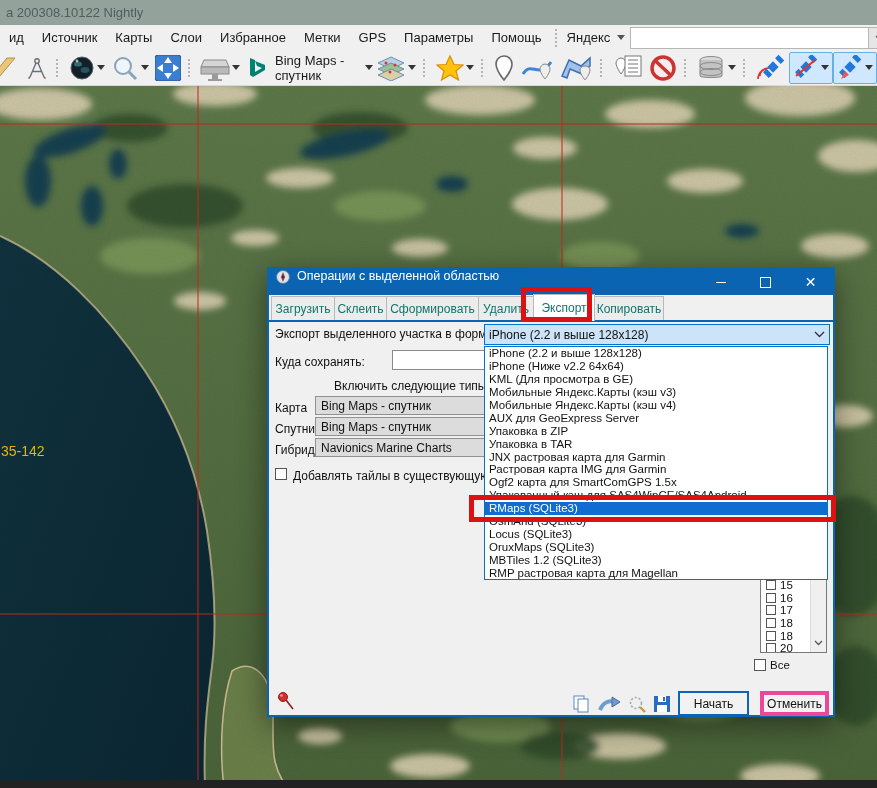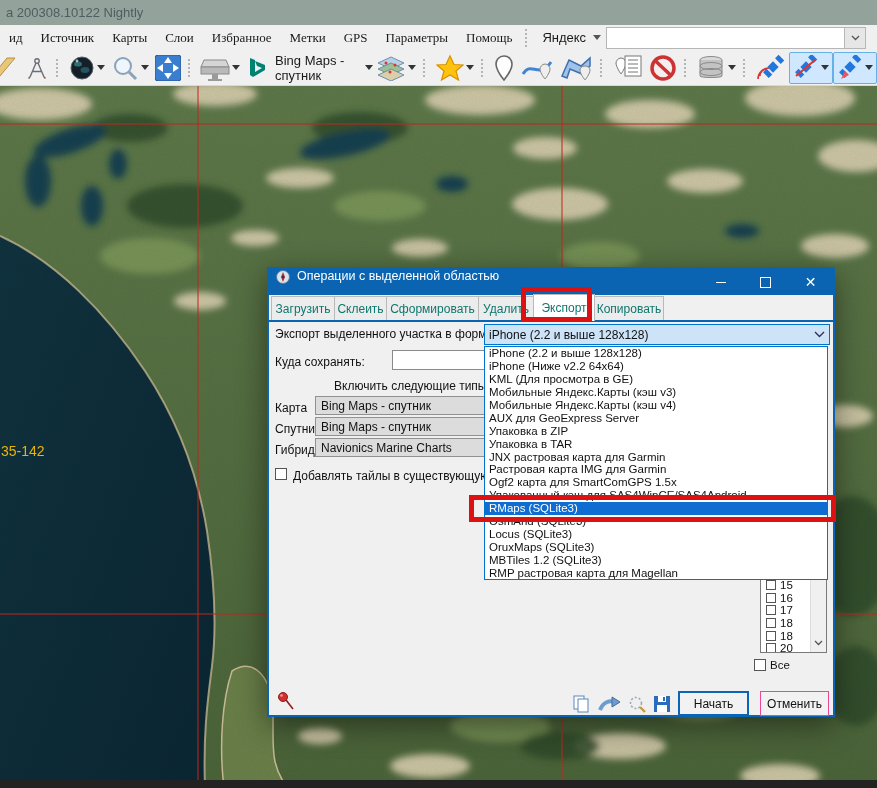--- a/index.html
+++ b/index.html
@@ -3,21 +3,21 @@
 <meta charset="utf-8">
 <style>
   html,body{margin:0;padding:0;background:#222;}
   #app{position:relative;width:877px;height:780px;overflow:hidden;
        font-family:"Liberation Sans","DejaVu Sans",sans-serif;background:#0c2d3a;}
   
   .titlebar{position:absolute;left:0;top:0;width:877px;height:25px;background:#93a29b;
             color:#4e5d60;font-size:13px;line-height:25px;padding-left:6px;box-sizing:border-box;}
   .menubar{position:absolute;left:0;top:25px;width:877px;height:25px;background:#f0f0f0;
            display:flex;align-items:center;font-size:13px;color:#1a1a1a;}
-  .menubar .mi{padding:0 9px;cursor:default;font-family:Liberation Serif, serif;}
+  .menubar .mi{padding:0 9px;cursor:default;}
   .grip{width:5px;height:18px;margin:0 4px;border-left:2px dotted #b5b5b5;}
   .yx{display:flex;align-items:center;gap:5px;padding:0 6px;}
   .searchbox{width:258px;height:20px;background:#fff;border:1px solid #b6b6b6;display:flex;}
   .searchbox .fld{flex:1;border:0;outline:none;font-size:12px;padding:0 4px;background:#fff;}
   .searchbox .dd{width:20px;background:#e6e6e6;border-left:1px solid #b6b6b6;display:flex;align-items:center;justify-content:center;}
   .toolbar{position:absolute;left:0;top:50px;width:877px;height:36px;background:#f0f0f0;
            display:flex;align-items:center;border-bottom:1px solid #d8d8d8;box-sizing:border-box;}
   .tbtn{display:flex;align-items:center;justify-content:center;height:30px;padding:0 3px;}
   .caret{width:0;height:0;border-left:4px solid transparent;border-right:4px solid transparent;border-top:5px solid #333;margin-left:2px;}
   .maplabel{font-size:13px;color:#1a1a1a;padding:0 4px;}
@@ -52,21 +52,21 @@
   .dd-item{flex:1;display:flex;align-items:center;padding:0 4px;font-size:11.5px;color:#111;white-space:nowrap;overflow:hidden;}
   .dd-item.sel{background:#0f6cd1;color:#fff;}
   .zoombox{position:absolute;left:491px;top:193px;width:67px;height:191px;background:#fff;border:1px solid #7a7a7a;
            box-sizing:border-box;z-index:1;overflow:hidden;}
   .zrows{position:absolute;left:5px;top:116px;right:16px;}
   .zrow{height:12.6px;display:flex;align-items:center;gap:4px;font-size:11.5px;color:#111;}
   .zrow .cb{width:10px;height:10px;}
   .zsb{position:absolute;right:0;top:0;bottom:0;width:15px;background:#f0f0f0;border-left:1px solid #dcdcdc;}
   .zsb .arr{position:absolute;left:1px;bottom:2px;width:13px;height:14px;display:flex;align-items:center;justify-content:center;}
   .allrow{position:absolute;left:485px;top:390px;display:flex;align-items:center;gap:4px;font-size:11.5px;color:#111;}
-  .btn{position:absolute;height:25px;background:#f2f2f2;border:1px solid #ec4899;box-sizing:border-box;
+  .btn{position:absolute;height:25px;background:#f2f2f2;border:4px solid #ec4899;box-sizing:border-box;
        font-size:12px;color:#111;display:flex;align-items:center;justify-content:center;}
   .btn.primary{border:2px solid #0b64b4;}
   .dicons{position:absolute;top:426px;display:flex;gap:8px;align-items:center;}
   
   .annot{position:absolute;border:5px solid #dd1111;z-index:50;box-sizing:border-box;}
   .a-tab{left:521px;top:287px;width:71px;height:35px;}
   .a-row{left:469px;top:495px;width:367px;height:27px;}
 </style>
 </head>
 <body>

